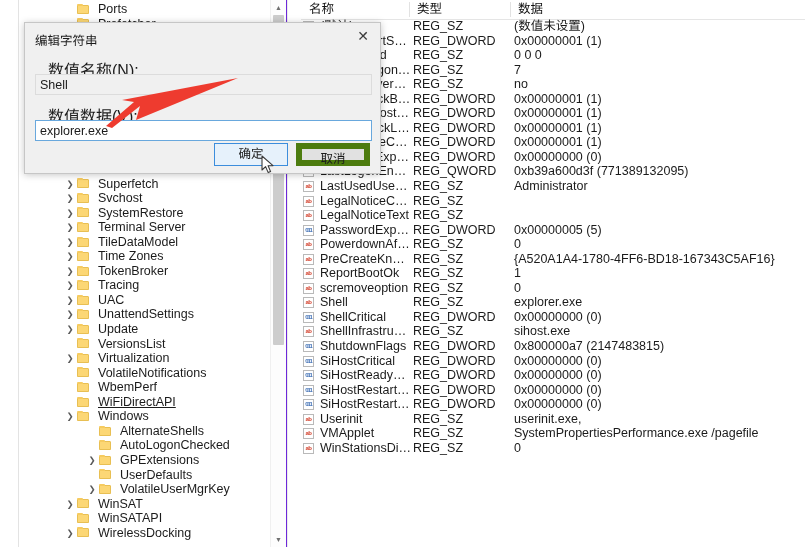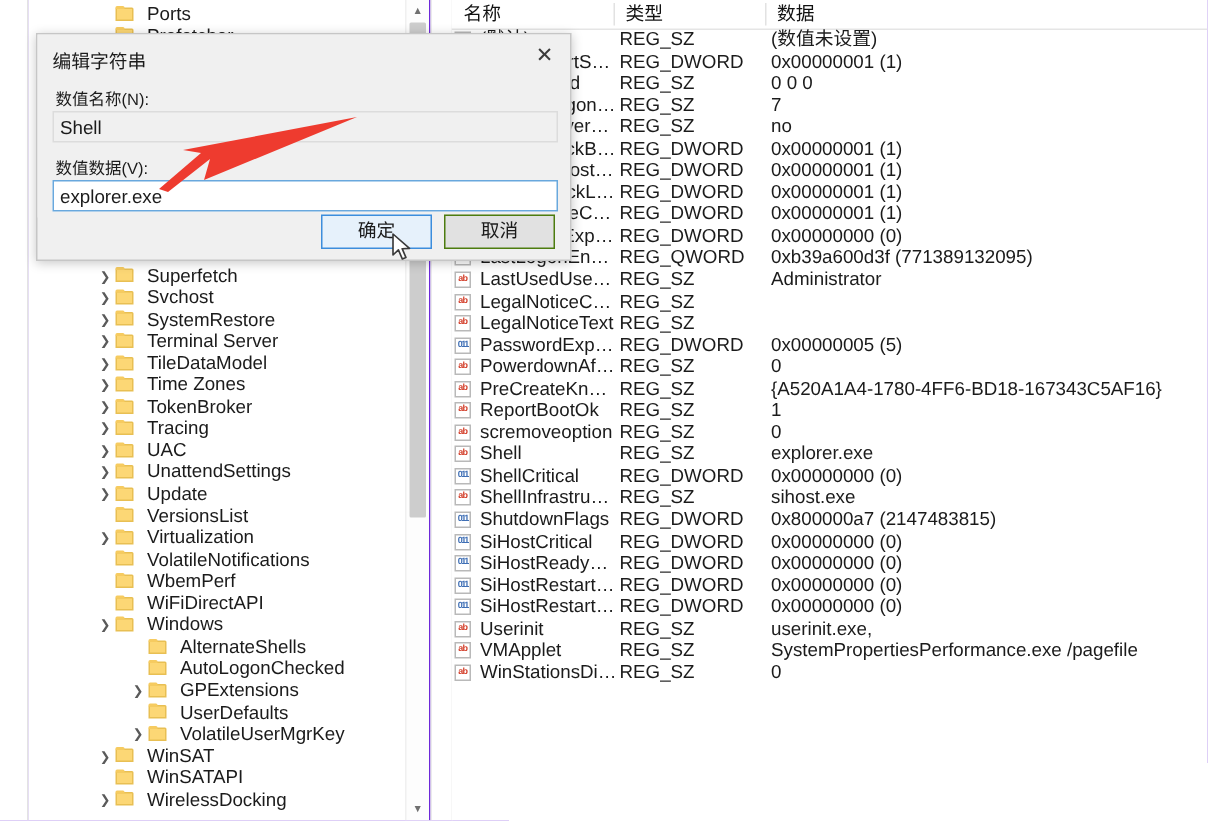--- a/index.html
+++ b/index.html
@@ -264,22 +264,22 @@
   }
   .dialog-body {
     position: absolute;
     left: 0; top: 30px;
     width: 100%;
     height: 92px;
     background: #f0f0f0;
   }
   .field-label {
     position: absolute;
-    left: 12px;
-    font-size: 11px;
+    left: 23px;
+    font-size: 16px;
     color: #1b1b1b;
   }
   .field-input {
     position: absolute;
     left: 10px;
     width: 337px;
     height: 21px;
     box-sizing: border-box;
     background: #ffffff;
     font-size: 12.5px;
@@ -305,21 +305,21 @@
   .dlg-btn {
     position: absolute;
     top: 0;
     width: 74px; height: 23px;
     box-sizing: border-box;
     font-size: 12.5px;
     color: #1b1b1b;
     text-align: center;
     line-height: 21px;
     background: #e1e1e1;
-    border: 1px solid #4d7c0f;
+    border: 6px solid #4d7c0f;
     cursor: default;
     font-family: "Liberation Sans", "DejaVu Sans", sans-serif;
   }
   .dlg-btn.primary {
     background: #e6f1fb;
     border: 1px solid #3c8ddc;
   }
   .dlg-btn.ok { right: 92px; }
   .dlg-btn.cancel { right: 10px; }
 
@@ -475,21 +475,21 @@
         <div class="tree-row" style="padding-left: 44px; margin-top: 0px;">
           <span class="twisty none"></span>
           <span class="folder-ico"></span>
           <span class="tree-label">VolatileNotifications</span>
         </div>
         <div class="tree-row" style="padding-left: 44px; margin-top: 0px;">
           <span class="twisty none"></span>
           <span class="folder-ico"></span>
           <span class="tree-label">WbemPerf</span>
         </div>
-        <div class="tree-row" style="padding-left: 44px; margin-top: 0px;">
+        <div class="tree-row" style="padding-left: 44px; margin-top: 0px; text-decoration: underline;">
           <span class="twisty none"></span>
           <span class="folder-ico"></span>
           <span class="tree-label">WiFiDirectAPI</span>
         </div>
         <div class="tree-row" style="padding-left: 44px; margin-top: 0px;">
           <span class="twisty ">❯</span>
           <span class="folder-ico"></span>
           <span class="tree-label">Windows</span>
         </div>
         <div class="tree-row" style="padding-left: 66px; margin-top: 0px;">

